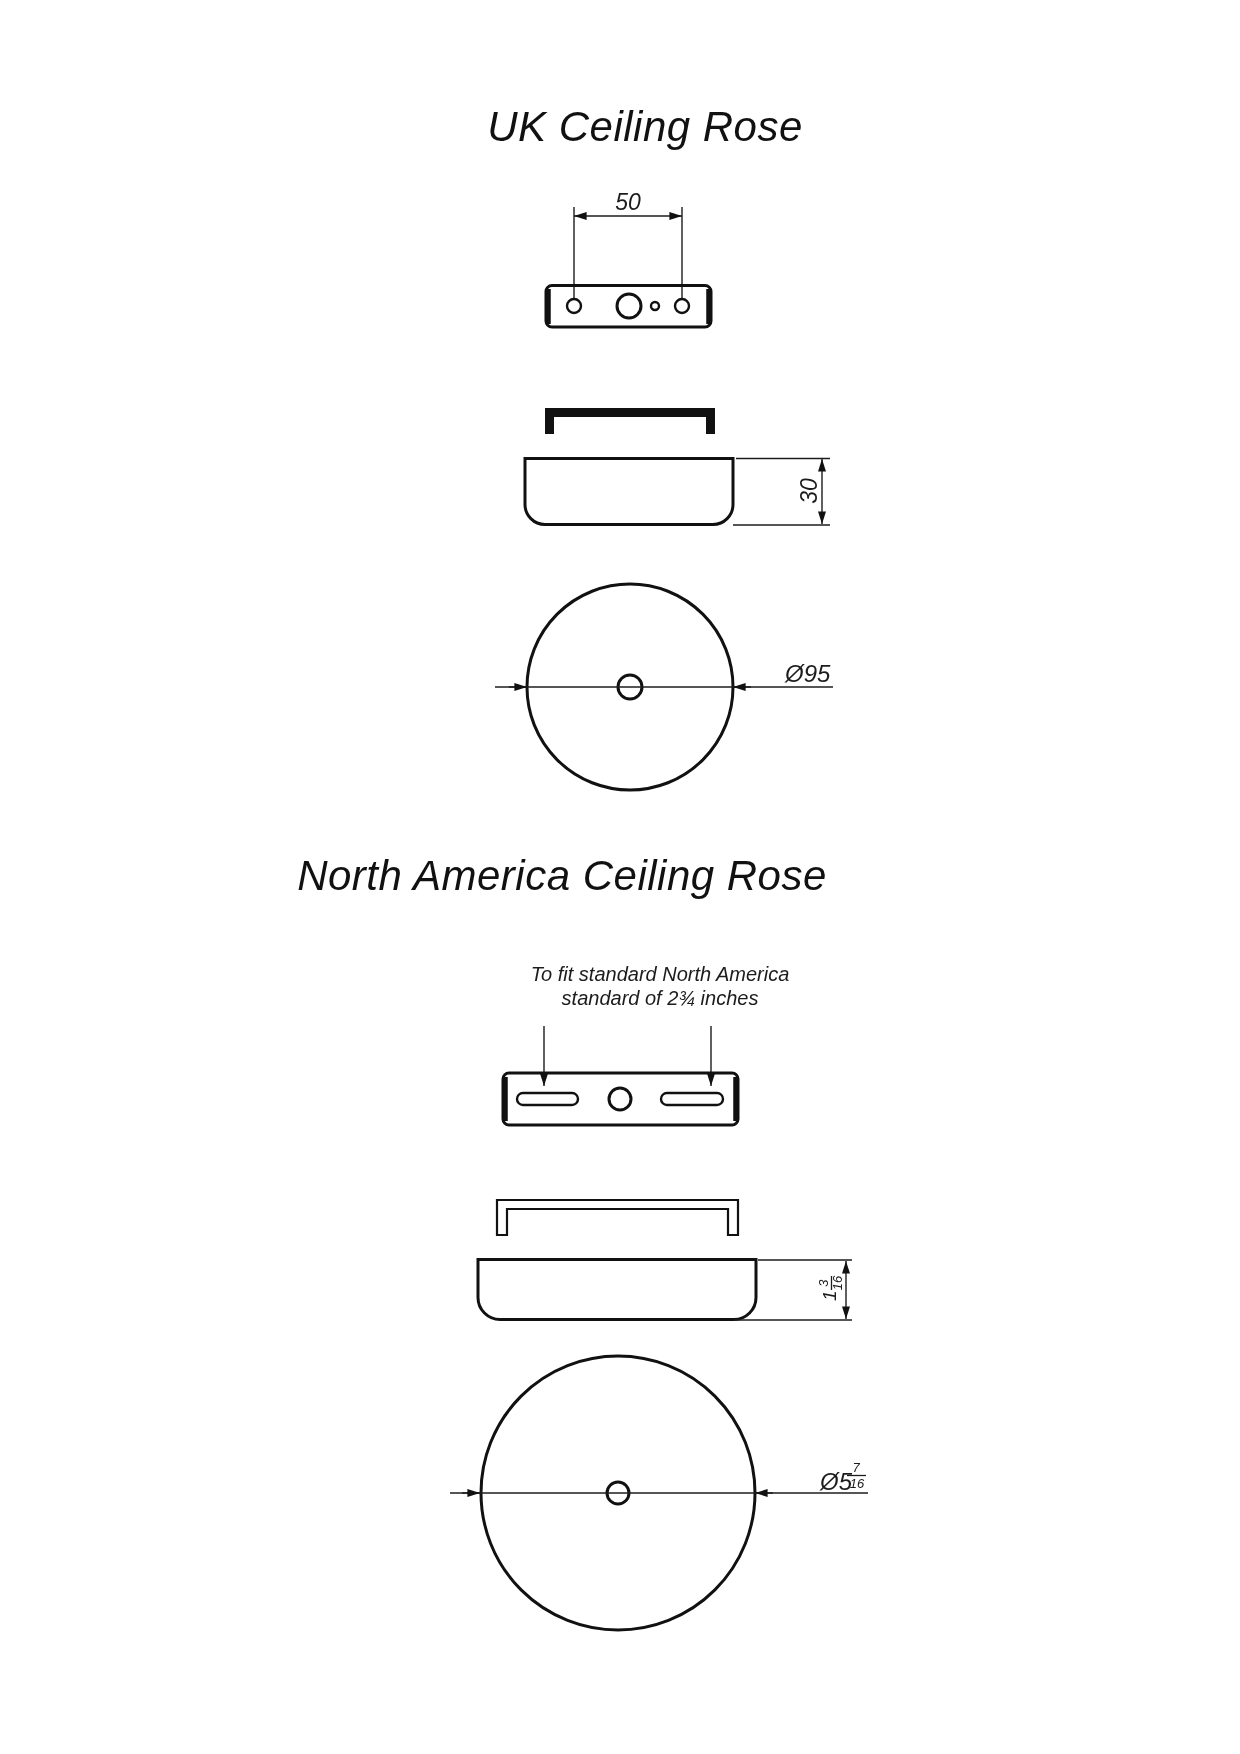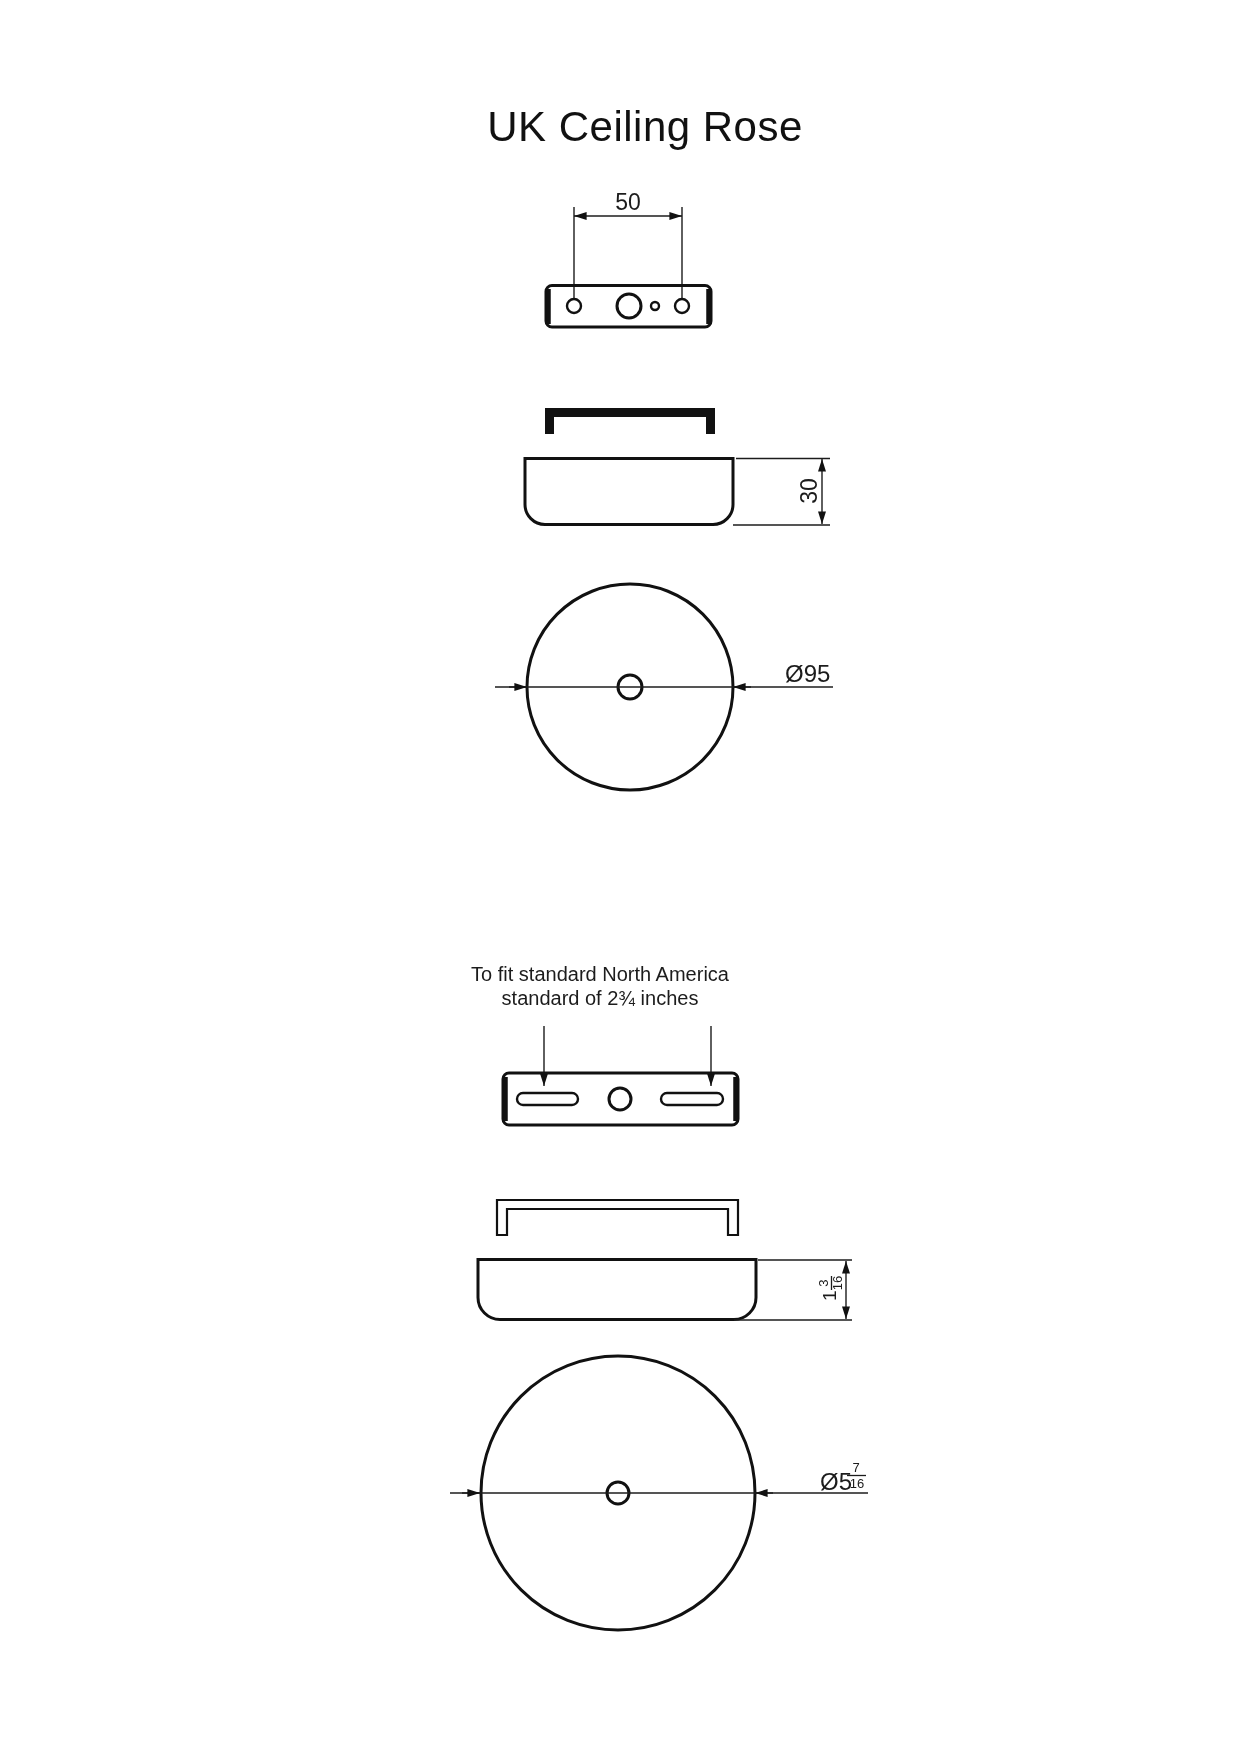--- a/index.html
+++ b/index.html
@@ -1,18 +1,18 @@
 <!DOCTYPE html>
 <html><head>
 <meta charset="utf-8">
 <style>
   html,body{margin:0;padding:0;background:#fff;}
   .page{
     position:relative;width:1240px;height:1754px;background:#ffffff;
-    font-family:"Liberation Sans",sans-serif;overflow:hidden;
+    font-family:"Liberation Sans",sans-serif;overflow:hidden;font-style:italic;
   }
   .title{
     position:absolute;transform:translateX(-50%);
     font-size:42px;color:#111;white-space:nowrap;letter-spacing:.5px;
   }
   .note{
     position:absolute;transform:translateX(-50%);
     font-size:20px;line-height:24px;color:#1c1c1c;text-align:center;white-space:nowrap;
   }
   svg.drawing{position:absolute;left:0;top:0;}
@@ -28,22 +28,23 @@
   .dimwhole{font-family:"Liberation Sans",sans-serif;font-size:19px;fill:#1c1c1c;}
   .dimfrac{font-family:"Liberation Sans",sans-serif;font-size:13px;fill:#1c1c1c;}
 </style>
 </head>
 <body>
 
 <div class="page">
 
   <div class="title" style="left:645px;top:103px;">UK Ceiling Rose</div>
 
+  <div class="title" style="left:562px;top:852px;">North America Ceiling Rose</div>
 
-  <div class="note" style="left:600px;top:962px;">
+  <div class="note" style="left:660px;top:962px;">
     <div>To fit standard North America</div>
     <div>standard of 2¾ inches</div>
   </div>
 
   <svg class="drawing" width="1240" height="1754" viewBox="0 0 1240 1754">
     <defs>
       <marker id="arr" viewBox="0 0 14 10" refX="13.2" refY="5" markerWidth="14" markerHeight="10" orient="auto-start-reverse" markerUnits="userSpaceOnUse">
         <path d="M0.6,1 L13.2,5 L0.6,9 Z" fill="#111"></path>
       </marker>
     </defs>

